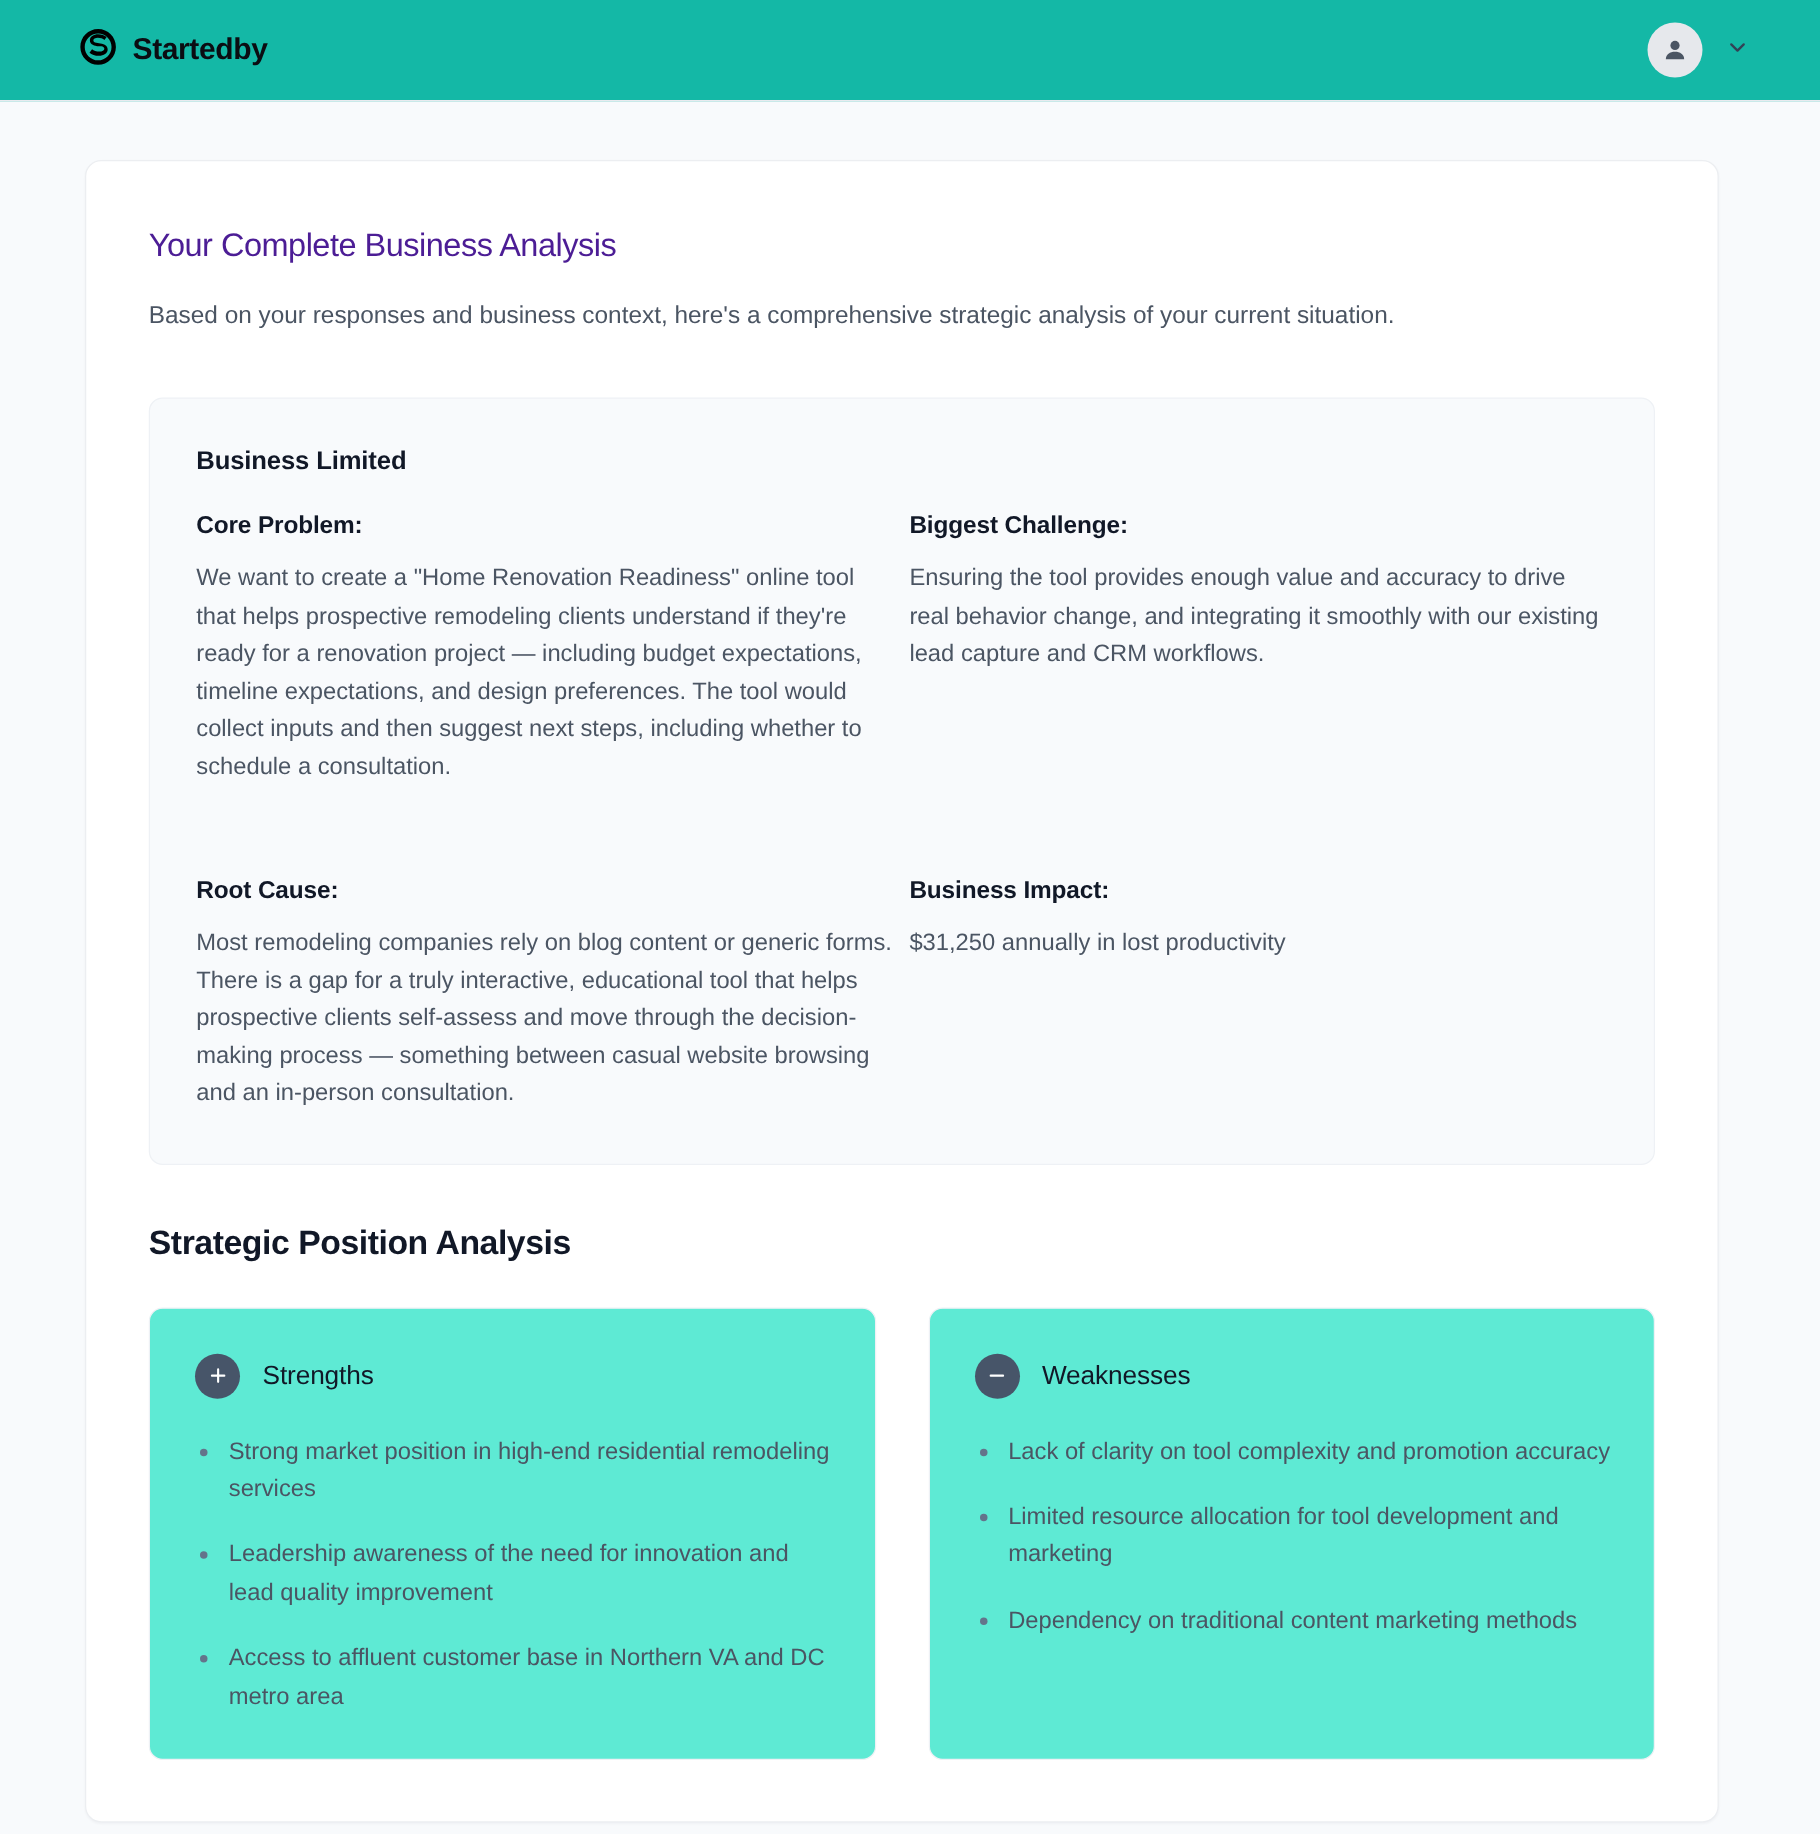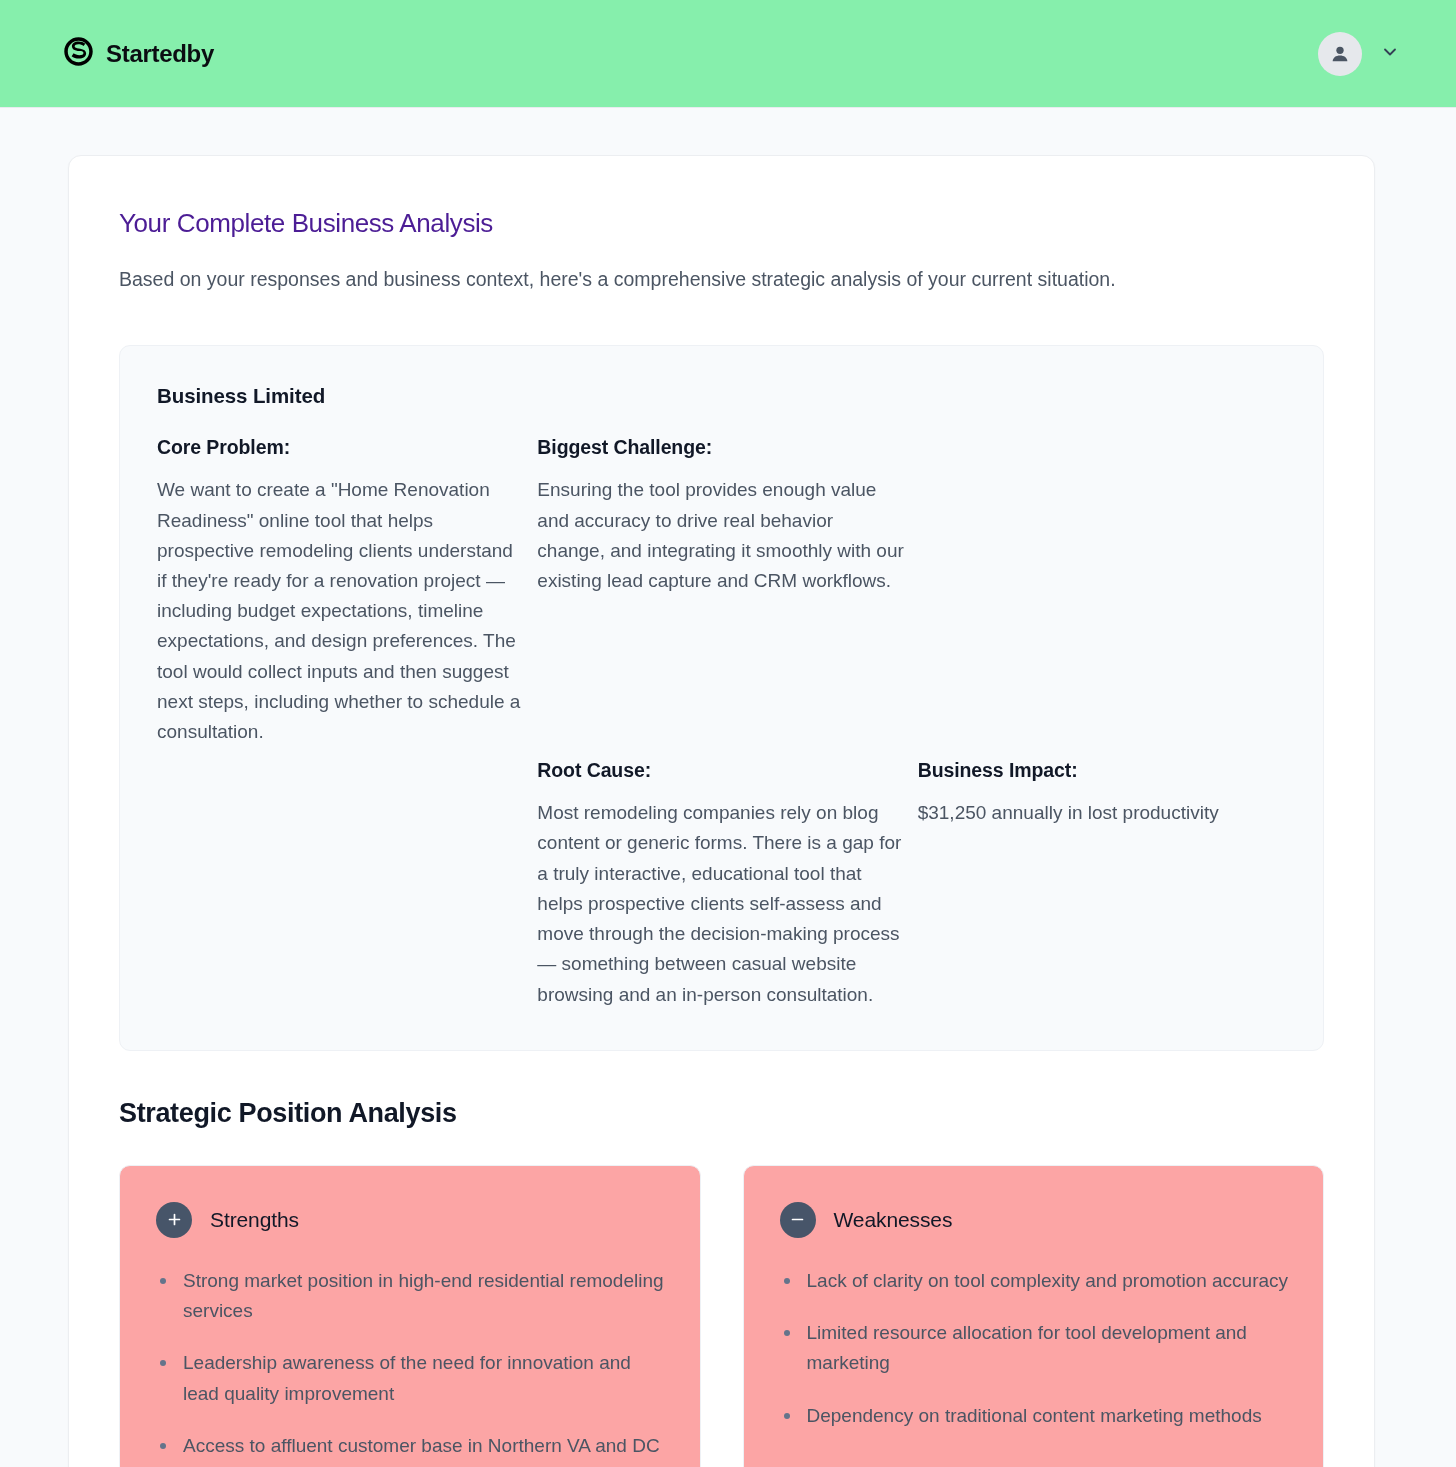--- a/index.html
+++ b/index.html
@@ -7,22 +7,22 @@
     width: 1456px;
     height: 1467px;
     overflow: hidden;
     background: #f8fafc;
     font-family: "Liberation Sans", sans-serif;
     -webkit-font-smoothing: antialiased;
   }
 
   
   .topbar {
-    height: 108px;
-    background: #86efac;
+    height: 81px;
+    background: #14b8a6;
     border-bottom: 1px solid #e8ebef;
     display: flex;
     align-items: center;
     justify-content: space-between;
     padding: 0 56px 0 62px;
   }
   .brand {
     display: flex;
     align-items: center;
     gap: 11px;
@@ -88,21 +88,21 @@
   }
   .context-heading {
     font-size: 20.5px;
     font-weight: bold;
     color: #111827;
     letter-spacing: -0.1px;
   }
   .context-grid {
     margin-top: 28px;
     display: grid;
-    grid-template-columns: 1fr 1fr 1fr;
+    grid-template-columns: 1fr 1fr;
     column-gap: 62px;
     row-gap: 0;
     gap: 12px;
   }
   .ctx-block { padding-bottom: 0; }
   .ctx-label {
     font-size: 19.5px;
     font-weight: bold;
     color: #111827;
     letter-spacing: -0.1px;
@@ -123,21 +123,21 @@
     color: #111827;
     letter-spacing: -0.35px;
   }
   .swot-grid {
     margin-top: 36px;
     display: grid;
     grid-template-columns: 1fr 1fr;
     column-gap: 42px;
   }
   .swot-card {
-    background: #fca5a5;
+    background: #5eead4;
     border: 1px solid #eef1f5;
     border-radius: 11px;
     padding: 36px 34px 34px 36px;
   }
   .swot-head {
     display: flex;
     align-items: center;
     gap: 18px;
   }
   .swot-icon {

